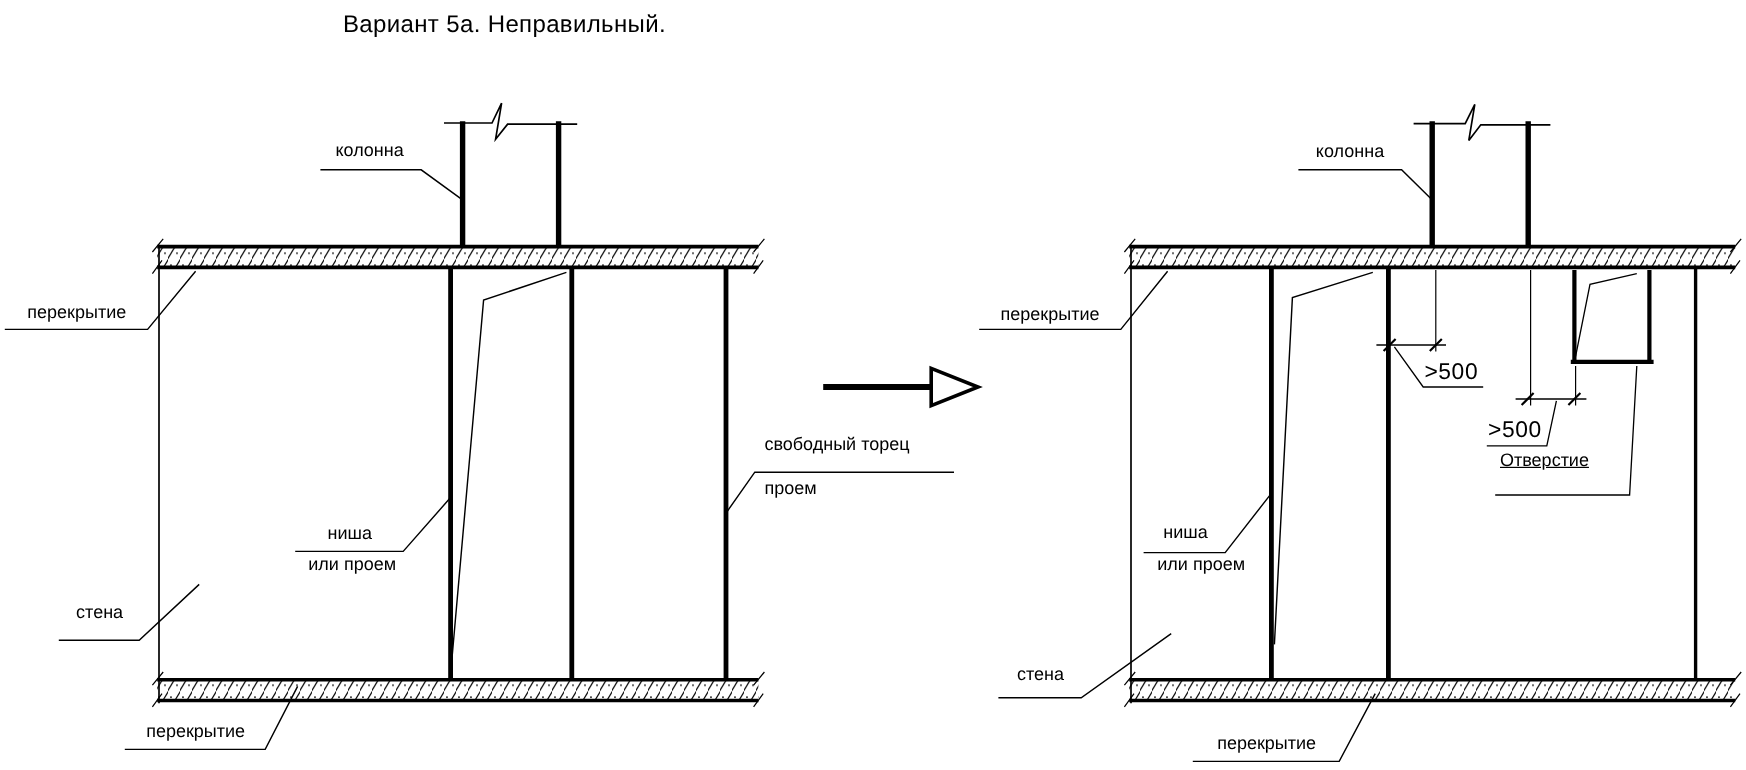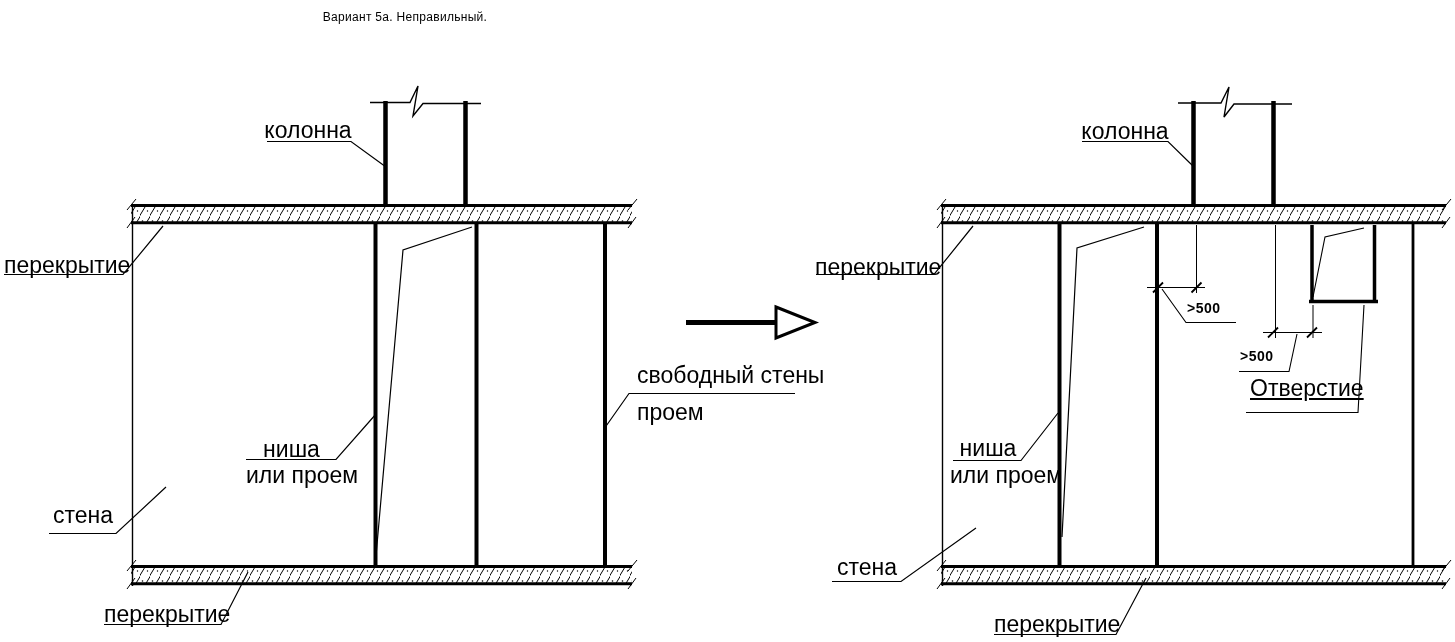--- a/index.html
+++ b/index.html
@@ -7,29 +7,29 @@
     position:relative;
     width:1455px;height:642px;
     background:#ffffff;
     font-family:"Liberation Sans","DejaVu Sans",sans-serif;
     overflow:hidden;
   }
   svg.draw{position:absolute;left:0;top:0;}
   .lbl{
     position:absolute;
     font-family:"Liberation Sans","DejaVu Sans",sans-serif;
-    font-size:23px;
+    font-size:15px;
     color:#000;
     white-space:nowrap;
     line-height:1.05;
     letter-spacing:0px;
   }
   .center{text-align:center;}
-  .title{font-size:12px;letter-spacing:0.3px;}
-  .dim{font-size:14px;font-weight:bold;letter-spacing:0.5px;}
+  .title{font-size:20px;letter-spacing:0.3px;text-align:right;}
+  .dim{font-size:19px;font-weight:normal;letter-spacing:0.5px;}
 </style>
 </head>
 <body>
 
 <div class="canvas">
 
   <svg class="draw" width="1455" height="642" viewBox="0 0 1455 642">
     <defs>
       <pattern id="hatch" patternUnits="userSpaceOnUse" width="10" height="18">
         <line x1="-1" y1="19" x2="11" y2="-1" stroke="#000" stroke-width="1"></line>
@@ -125,21 +125,21 @@
 
   <div class="lbl center" style="left:264px;top:118px;width:88px;">колонна</div>
 
   <div class="lbl center" style="left:4px;top:253px;width:120px;">перекрытие</div>
 
   <div class="lbl center" style="left:246px;top:437px;width:91px;">ниша</div>
   <div class="lbl center" style="left:246px;top:463px;width:95px;">или проем</div>
 
   <div class="lbl center" style="left:48px;top:503px;width:70px;">стена</div>
 
-  <div class="lbl" style="left:637px;top:363px;">свободный стены</div>
+  <div class="lbl" style="left:637px;top:363px;">свободный торец</div>
   <div class="lbl" style="left:637px;top:400px;">проем</div>
 
   <div class="lbl center" style="left:104px;top:602px;width:118px;">перекрытие</div>
 
 
   <div class="lbl center" style="left:1080px;top:119px;width:90px;">колонна</div>
 
   <div class="lbl center" style="left:815px;top:255px;width:120px;">перекрытие</div>
 
   <div class="lbl center" style="left:953px;top:436px;width:70px;">ниша</div>

